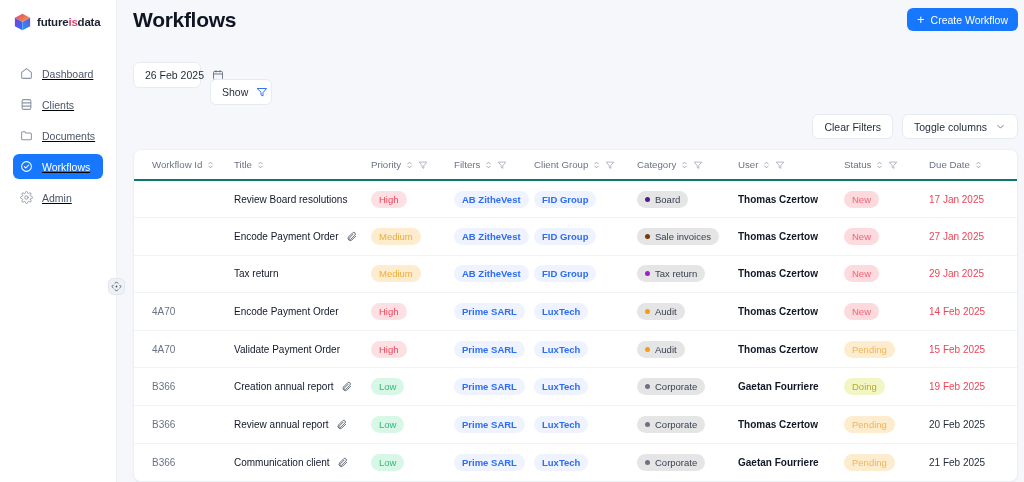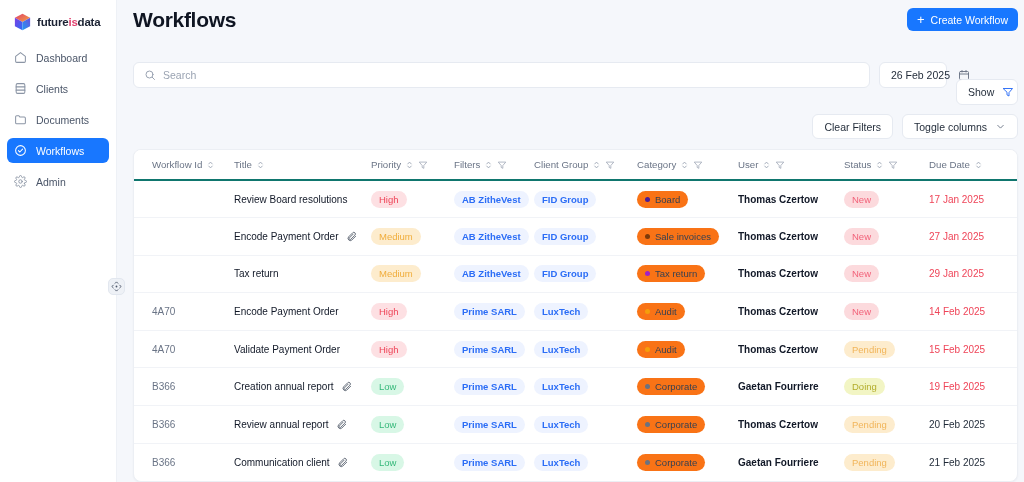--- a/index.html
+++ b/index.html
@@ -23,21 +23,21 @@
   .brand {
     display: flex; align-items: center; gap: 6px;
     padding: 9px 0 0 14px; height: 34px;
   }
   .brand-logo { width: 17px; height: 18px; position: relative; flex: 0 0 17px; }
   .brand-text { font-size: 11.5px; font-weight: bold; letter-spacing: -0.2px; white-space: nowrap; }
   .brand-text .c1 { color: #1b2233; }
   .brand-text .c2 { color: #e0416e; }
   .brand-text .c3 { color: #1b2233; }
 
-  .nav { margin-top: 11px; padding: 0 7px; }
+  .nav { margin-top: 27px; padding: 0 13px; text-decoration: underline; }
   .nav-item {
     display: flex; align-items: center; gap: 9px;
     height: 25px; padding: 0 7px; margin-bottom: 6px;
     border-radius: 6px; cursor: pointer;
   }
   .nav-item .nav-label { font-size: 10.5px; color: #4a5568; }
   .nav-item .nav-ico { width: 13px; height: 13px; display:block; color: #8b95a5; flex:0 0 13px;}
   .nav-item.active { background: #1877ff; }
   .nav-item.active .nav-label { color: #ffffff; font-weight: 500; }
   .nav-item.active .nav-ico { color: #ffffff; }
@@ -134,21 +134,21 @@
   .b-doing  { background: #f2f5c4; color: #b3ad2c; }
 
   .link-chip {
     display: inline-flex; align-items: center; justify-content: center;
     background: #eef3ff; color: #2b6df6; border-radius: 9px;
     height: 17px; padding: 0 8px; font-size: 9.5px; font-weight: 600;
     cursor: pointer; white-space: nowrap;
   }
   .cat-chip {
     display: inline-flex; align-items: center; gap: 5px;
-    background: #f97316; color: #374151; border-radius: 9px;
+    background: #e5e5e5; color: #374151; border-radius: 9px;
     height: 17px; padding: 0 8px; font-size: 9.5px; white-space: nowrap;
   }
   .dot { width: 5px; height: 5px; border-radius: 50%; flex: 0 0 5px; display:inline-block; }
   .cell-user { color: #111827; font-weight: 600; font-size: 10px; }
   .cell-due { font-size: 10px; }
   .due-late { color: #ef4458; }
   .due-ok { color: #1f2937; }
 
   
   .footer {
@@ -263,29 +263,20 @@
 
     <div class="topbar">
       <h1 class="page-title">Workflows</h1>
       <button class="btn-primary">
         <span class="plus">+</span>
         <span>Create Workflow</span>
       </button>
     </div>
 
     <div class="filters">
-      <div class="search-box">
-        <span>
-          <svg viewBox="0 0 24 24" width="12" height="12" fill="none" stroke="#9aa3b2" stroke-width="2" stroke-linecap="round">
-              <circle cx="11" cy="11" r="7"></circle>
-              <line x1="16.5" y1="16.5" x2="21" y2="21"></line>
-            </svg>
-        </span>
-        <input type="text" placeholder="Search" style="">
-      </div>
 
       <button class="pill-btn date-btn">
         <span>26 Feb 2025</span>
         <span>
           <svg viewBox="0 0 24 24" width="12" height="12" fill="none" stroke="#6a7486" stroke-width="1.9" stroke-linecap="round">
               <rect x="3" y="5" width="18" height="16" rx="2"></rect>
               <line x1="3" y1="10" x2="21" y2="10"></line>
               <line x1="8" y1="3" x2="8" y2="6"></line>
               <line x1="16" y1="3" x2="16" y2="6"></line>
             </svg>

